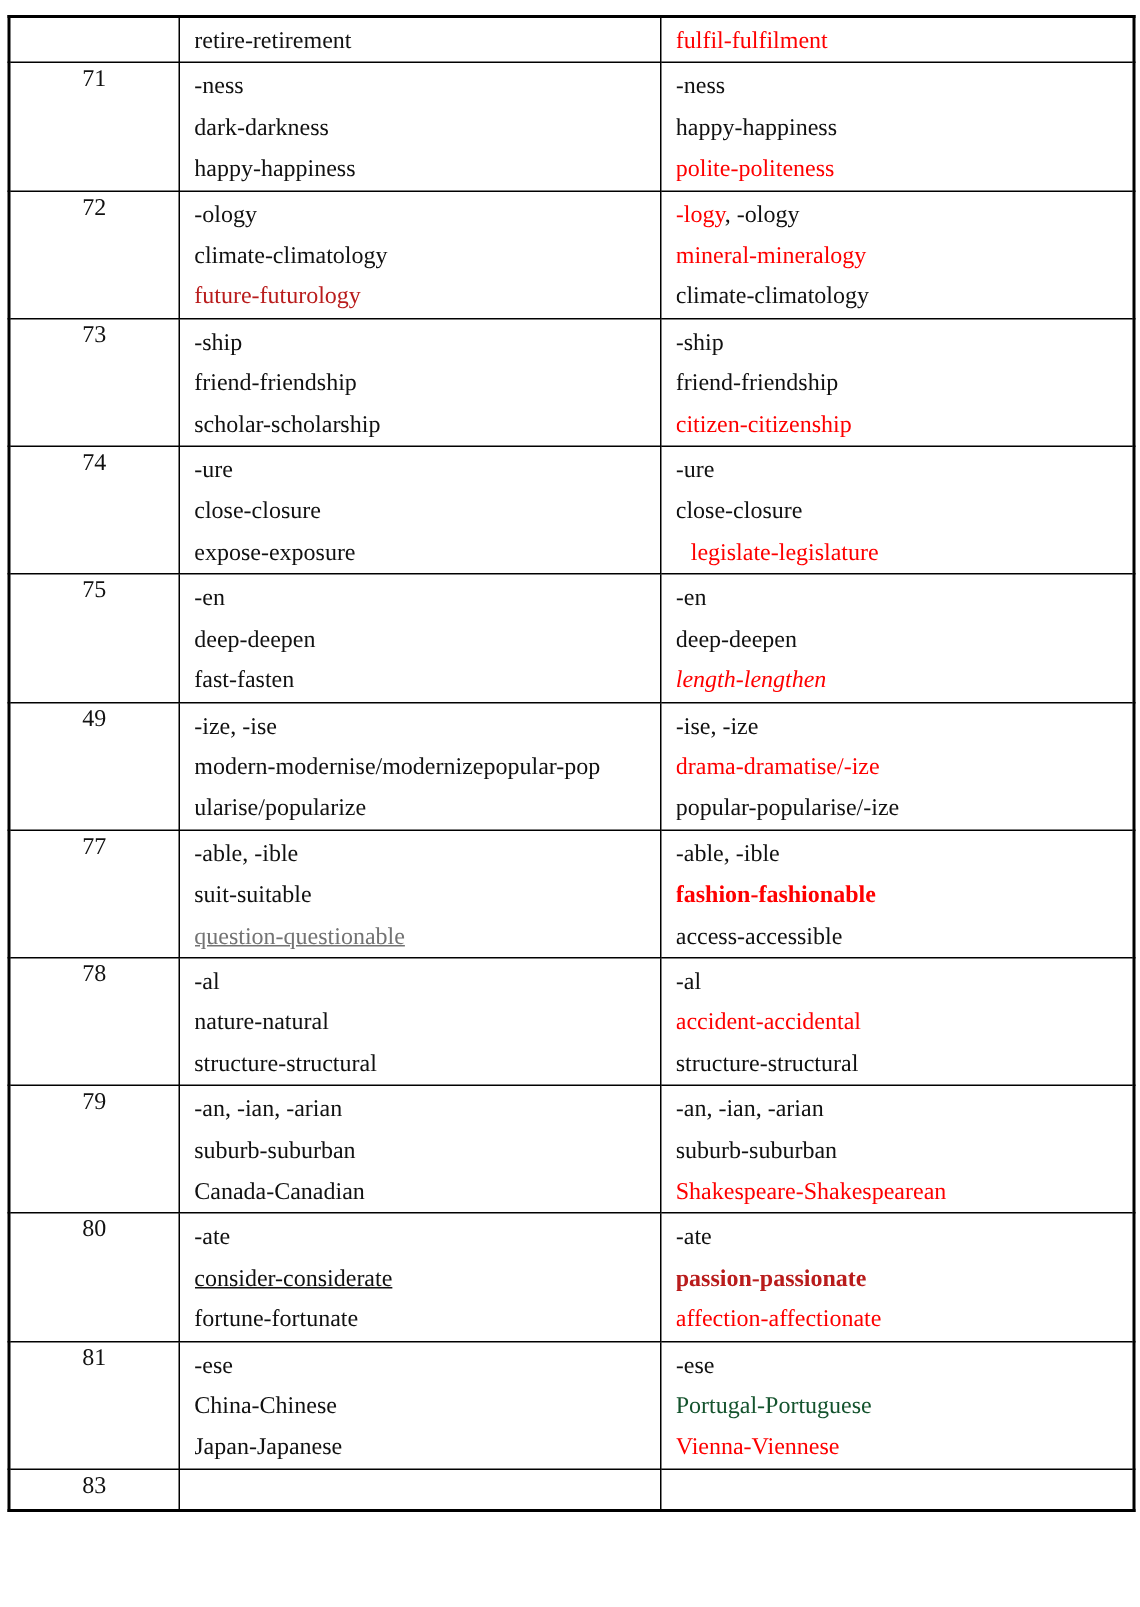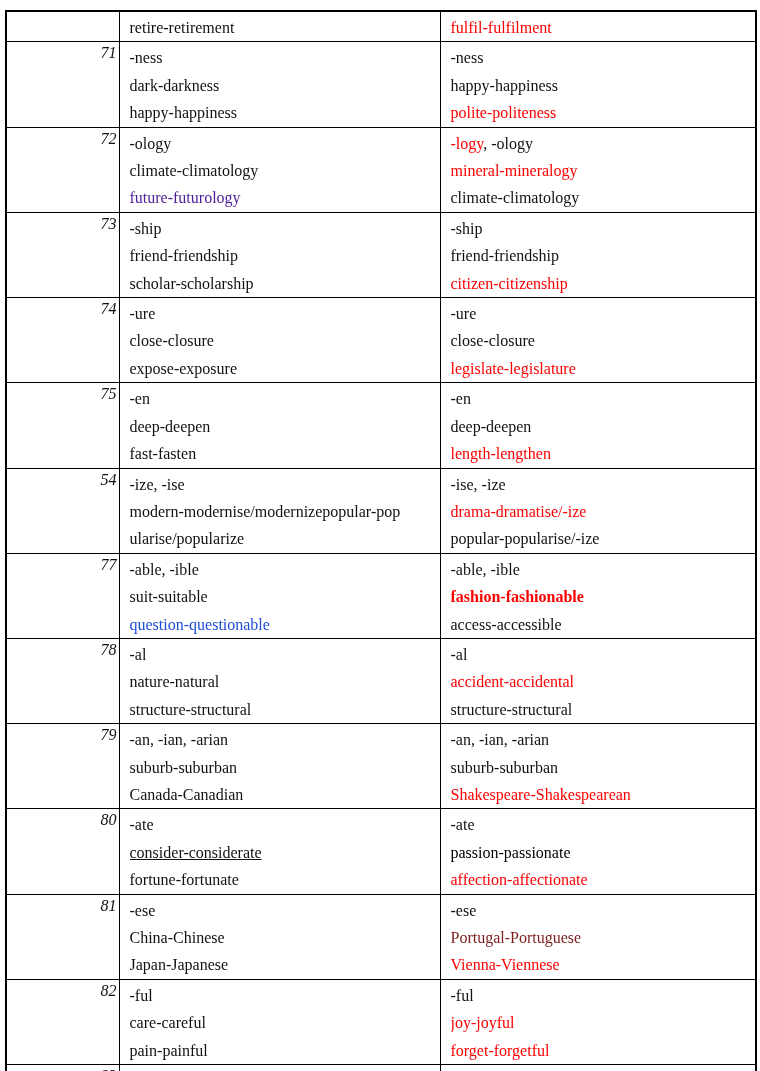--- a/index.html
+++ b/index.html
@@ -37,24 +37,23 @@
   col.c-a   { width: 321px; }
   col.c-b   { width: 316px; }
   td {
     border: 1.5px solid var(--border);
     vertical-align: top;
     padding: 2px 6px 0 10px;
     font-size: 16px;
     color: var(--text);
   }
   td.num {
-    text-align: right;
+    text-align: center;
     padding-left: 2px;
     padding-right: 2px;
-    font-style: italic;
   }
   .line {
     line-height: 27.4px;
     white-space: nowrap;
     overflow: hidden;
   }
 </style>
 </head>
 <body>
 
@@ -86,21 +85,21 @@
             <div class="line"><span style="color: rgb(17, 17, 17);">-ness</span></div>
             <div class="line"><span style="color: rgb(17, 17, 17);">happy-happiness</span></div>
             <div class="line"><span style="color: rgb(254, 0, 0);">polite-politeness</span></div>
           </td>
         </tr>
         <tr style="height: 83px;">
           <td class="num">72</td>
           <td>
             <div class="line"><span style="color: rgb(17, 17, 17);">-ology</span></div>
             <div class="line"><span style="color: rgb(17, 17, 17);">climate-climatology</span></div>
-            <div class="line"><span style="color: #4c1d95;">future-futurology</span></div>
+            <div class="line"><span style="color: #b91c1c;">future-futurology</span></div>
           </td>
           <td>
             <div class="line"><span style="color: rgb(254, 0, 0);">-logy</span><span style="color: rgb(17, 17, 17);">, -ology</span></div>
             <div class="line"><span style="color: rgb(254, 0, 0);">mineral-mineralogy</span></div>
             <div class="line"><span style="color: rgb(17, 17, 17);">climate-climatology</span></div>
           </td>
         </tr>
         <tr style="height: 83px; border-radius: 12px;">
           <td class="num">73</td>
           <td>
@@ -117,55 +116,55 @@
         <tr style="height: 83px;">
           <td class="num">74</td>
           <td>
             <div class="line"><span style="color: rgb(17, 17, 17);">-ure</span></div>
             <div class="line"><span style="color: rgb(17, 17, 17);">close-closure</span></div>
             <div class="line"><span style="color: rgb(17, 17, 17);">expose-exposure</span></div>
           </td>
           <td>
             <div class="line"><span style="color: rgb(17, 17, 17);">-ure</span></div>
             <div class="line"><span style="color: rgb(17, 17, 17);">close-closure</span></div>
-            <div class="line"><span style="color: rgb(254, 0, 0);">legislate-legislature</span></div>
+            <div class="line"><span style="color: rgb(254, 0, 0); margin-left: 10px;">legislate-legislature</span></div>
           </td>
         </tr>
         <tr style="height: 83px;">
           <td class="num">75</td>
           <td>
             <div class="line"><span style="color: rgb(17, 17, 17);">-en</span></div>
             <div class="line"><span style="color: rgb(17, 17, 17);">deep-deepen</span></div>
             <div class="line"><span style="color: rgb(17, 17, 17);">fast-fasten</span></div>
           </td>
           <td>
             <div class="line"><span style="color: rgb(17, 17, 17);">-en</span></div>
             <div class="line"><span style="color: rgb(17, 17, 17);">deep-deepen</span></div>
-            <div class="line"><span style="color: rgb(254, 0, 0);">length-lengthen</span></div>
-          </td>
-        </tr>
-        <tr style="height: 83px;">
-          <td class="num">54</td>
+            <div class="line"><span style="color: rgb(254, 0, 0); font-style: italic;">length-lengthen</span></div>
+          </td>
+        </tr>
+        <tr style="height: 83px;">
+          <td class="num">49</td>
           <td>
             <div class="line"><span style="color: rgb(17, 17, 17);">-ize, -ise</span></div>
             <div class="line"><span style="color: rgb(17, 17, 17);">modern-modernise/modernizepopular-pop</span></div>
             <div class="line"><span style="color: rgb(17, 17, 17);">ularise/popularize</span></div>
           </td>
           <td>
             <div class="line"><span style="color: rgb(17, 17, 17);">-ise, -ize</span></div>
             <div class="line"><span style="color: rgb(254, 0, 0);">drama-dramatise/-ize</span></div>
             <div class="line"><span style="color: rgb(17, 17, 17);">popular-popularise/-ize</span></div>
           </td>
         </tr>
         <tr style="height: 83px;">
           <td class="num">77</td>
           <td>
             <div class="line"><span style="color: rgb(17, 17, 17);">-able, -ible</span></div>
             <div class="line"><span style="color: rgb(17, 17, 17);">suit-suitable</span></div>
-            <div class="line"><span style="color: #1d4ed8;">question-questionable</span></div>
+            <div class="line"><span style="color: #737373; text-decoration: underline;">question-questionable</span></div>
           </td>
           <td>
             <div class="line"><span style="color: rgb(17, 17, 17);">-able, -ible</span></div>
             <div class="line"><span style="color: rgb(254, 0, 0); font-weight: bold;">fashion-fashionable</span></div>
             <div class="line"><span style="color: rgb(17, 17, 17);">access-accessible</span></div>
           </td>
         </tr>
         <tr style="height: 83px;">
           <td class="num">78</td>
           <td>
@@ -194,48 +193,35 @@
         </tr>
         <tr style="height: 83px;">
           <td class="num">80</td>
           <td>
             <div class="line"><span style="color: rgb(17, 17, 17);">-ate</span></div>
             <div class="line"><span style="color: rgb(17, 17, 17); text-decoration: underline;">consider-considerate</span></div>
             <div class="line"><span style="color: rgb(17, 17, 17);">fortune-fortunate</span></div>
           </td>
           <td>
             <div class="line"><span style="color: rgb(17, 17, 17);">-ate</span></div>
-            <div class="line"><span style="color: #000000;">passion-passionate</span></div>
+            <div class="line"><span style="color: #b91c1c; font-weight: bold;">passion-passionate</span></div>
             <div class="line"><span style="color: rgb(254, 0, 0);">affection-affectionate</span></div>
           </td>
         </tr>
         <tr style="height: 83px;">
           <td class="num">81</td>
           <td>
             <div class="line"><span style="color: rgb(17, 17, 17);">-ese</span></div>
             <div class="line"><span style="color: rgb(17, 17, 17);">China-Chinese</span></div>
             <div class="line"><span style="color: rgb(17, 17, 17);">Japan-Japanese</span></div>
           </td>
           <td>
             <div class="line"><span style="color: rgb(17, 17, 17);">-ese</span></div>
-            <div class="line"><span style="color: #7f1d1d;">Portugal-Portuguese</span></div>
+            <div class="line"><span style="color: #14532d;">Portugal-Portuguese</span></div>
             <div class="line"><span style="color: rgb(254, 0, 0);">Vienna-Viennese</span></div>
-          </td>
-        </tr>
-        <tr style="height: 83px;">
-          <td class="num">82</td>
-          <td>
-            <div class="line"><span style="color: rgb(17, 17, 17);">-ful</span></div>
-            <div class="line"><span style="color: rgb(17, 17, 17);">care-careful</span></div>
-            <div class="line"><span style="color: rgb(17, 17, 17);">pain-painful</span></div>
-          </td>
-          <td>
-            <div class="line"><span style="color: rgb(17, 17, 17);">-ful</span></div>
-            <div class="line"><span style="color: rgb(254, 0, 0);">joy-joyful</span></div>
-            <div class="line"><span style="color: rgb(254, 0, 0);">forget-forgetful</span></div>
           </td>
         </tr>
         <tr style="height: 28px;">
           <td class="num">83</td>
           <td>
             <div class="line"></div>
           </td>
           <td>
             <div class="line"></div>
           </td>

